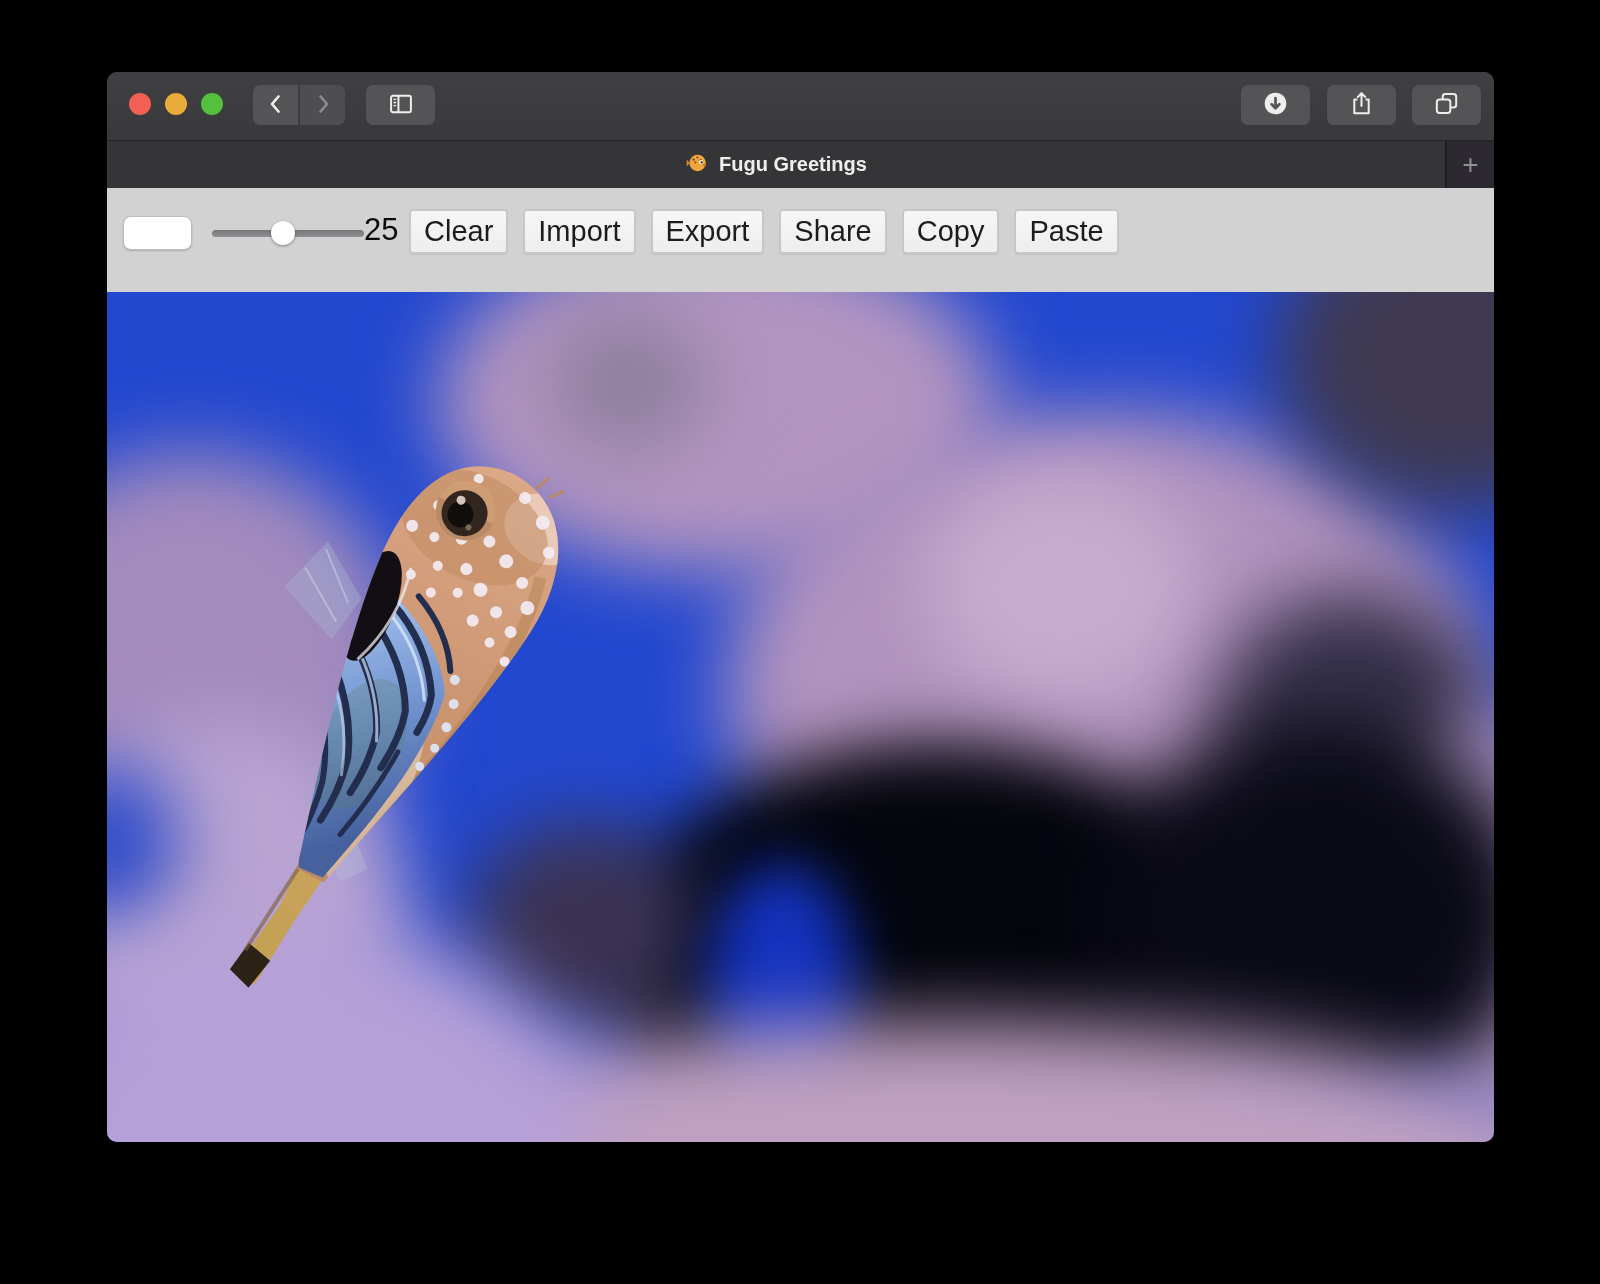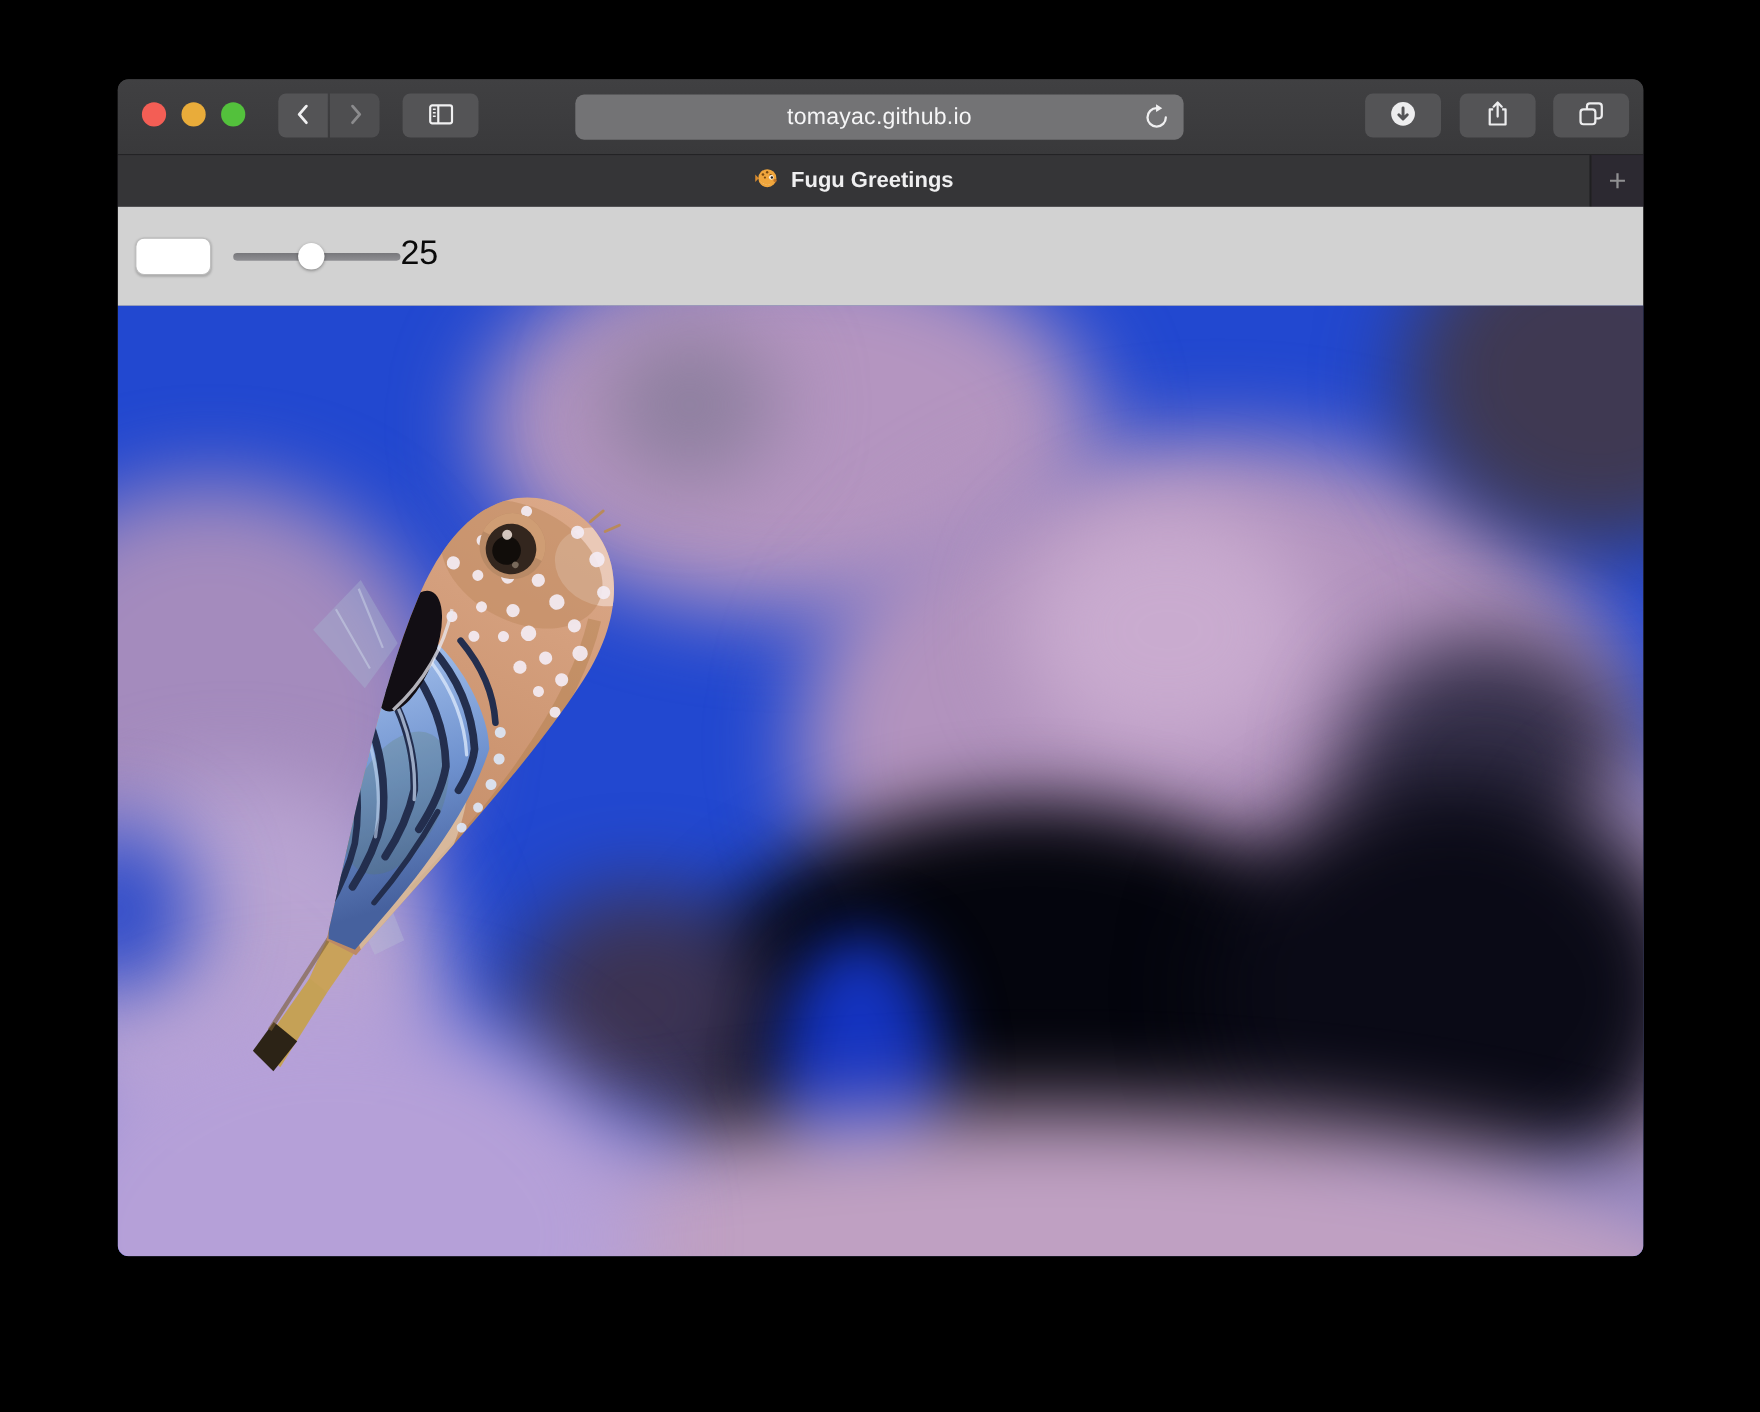--- a/index.html
+++ b/index.html
@@ -32,21 +32,21 @@
   
   .tabbar{position:relative;height:48px;background:#2c2931;border-top:1px solid #232325;
     box-sizing:border-box;display:flex;}
   .tab-active{width:1340px;height:100%;background:#353537;display:flex;align-items:center;
     justify-content:center;gap:10px;border-right:2px solid #1f1f21;box-sizing:border-box;font-weight:bold;}
   .tab-title{color:#efeff0;font-size:20px;}
   .newtab{flex:1;display:flex;align-items:center;justify-content:center;background:#2c2931;
     color:#909092;font-size:28px;font-weight:300;line-height:1;cursor:default;}
 
   
-  .toolbar{position:relative;height:90px;background:#d2d2d2;display:flex;align-items:center;}
+  .toolbar{position:relative;height:104px;background:#d2d2d2;display:flex;align-items:center;}
   .color-swatch{position:absolute;left:16px;top:28px;width:69px;height:34px;background:#fff;
     border:1px solid #bcbcbc;border-radius:8px;box-shadow:0 1px 2px rgba(0,0,0,.18);}
   .slider{position:absolute;left:105px;top:27px;width:152px;height:36px;}
   .slider-track{position:absolute;left:0;top:15px;width:152px;height:7px;border-radius:4px;
     background:linear-gradient(#77777b,#8f8f93);}
   .slider-thumb{position:absolute;top:6px;left:calc(47% - 12px);width:24px;height:24px;border-radius:50%;
     background:#fff;box-shadow:0 1px 3px rgba(0,0,0,.4);}
   .slider-value{position:absolute;left:257px;top:24px;font-size:31px;color:#0a0a0a;}
   .btn-row{position:absolute;left:302px;top:21px;display:flex;gap:15px;}
   .push-btn{font-family:"Liberation Sans","DejaVu Sans",sans-serif;font-size:29px;color:#1c1c1c;
@@ -88,29 +88,20 @@
     <button class="tb-btn btn-sidebar">
       <span>
         <svg width="28" height="28" viewBox="0 0 24 24">
             <rect x="3.5" y="5" width="17" height="14" rx="1.6" stroke="#f0f0f1" stroke-width="1.7" fill="none"></rect>
             <path d="M9.8 5 V19" stroke="#f0f0f1" stroke-width="1.7"></path>
             <path d="M5.6 8 H7.8 M5.6 10.7 H7.8 M5.6 13.4 H7.8" stroke="#f0f0f1" stroke-width="1.2"></path>
           </svg>
       </span>
     </button>
 
-    <div class="urlfield">
-      <span class="urltext">tomayac.github.io</span>
-      <span class="reload">
-        <svg width="25" height="25" viewBox="0 0 24 24">
-            <path d="M12 4.2 a8 8 0 1 0 8 8" stroke="#f0f0f1" stroke-width="2" fill="none" stroke-linecap="round"></path>
-            <path d="M11.5 0.8 l5.4 3.4 -5.4 3.4 z" fill="#f0f0f1"></path>
-          </svg>
-      </span>
-    </div>
 
     <button class="tb-btn btn-down">
       <span>
         <svg width="27" height="27" viewBox="0 0 24 24">
             <circle cx="12" cy="12" r="9.6" fill="#ededee"></circle>
             <path d="M12 7.2 V16 M8.6 12.7 L12 16.2 L15.4 12.7" stroke="#545456" stroke-width="2.4" fill="none" stroke-linecap="round" stroke-linejoin="round"></path>
           </svg>
       </span>
     </button>
     <button class="tb-btn btn-share">
@@ -152,20 +143,28 @@
     <div class="newtab">+</div>
   </div>
 
   <div class="toolbar">
     <button class="color-swatch"></button>
     <div class="slider">
       <div class="slider-track"></div>
       <div class="slider-thumb"></div>
     </div>
     <div class="slider-value">25</div>
+    <div class="btn-row">
+      <button class="push-btn">Clear</button>
+      <button class="push-btn">Import</button>
+      <button class="push-btn">Export</button>
+      <button class="push-btn">Share</button>
+      <button class="push-btn">Copy</button>
+      <button class="push-btn">Paste</button>
+    </div>
   </div>
 
   <div class="canvas">
     <div class="blobs">
 
       <div class="blob" style="left:330px;top:-60px;width:560px;height:340px;background:#b495c0;"></div>
       <div class="blob" style="left:440px;top:20px;width:160px;height:140px;background:#8d7f9e;"></div>
       <div class="blob" style="left:-130px;top:160px;width:430px;height:430px;background:#a48bbd;"></div>
       <div class="blob" style="left:-90px;top:430px;width:390px;height:360px;background:#b9a4d2;"></div>
       <div class="blob" style="left:-70px;top:470px;width:140px;height:160px;background:#2b49c8;"></div>

